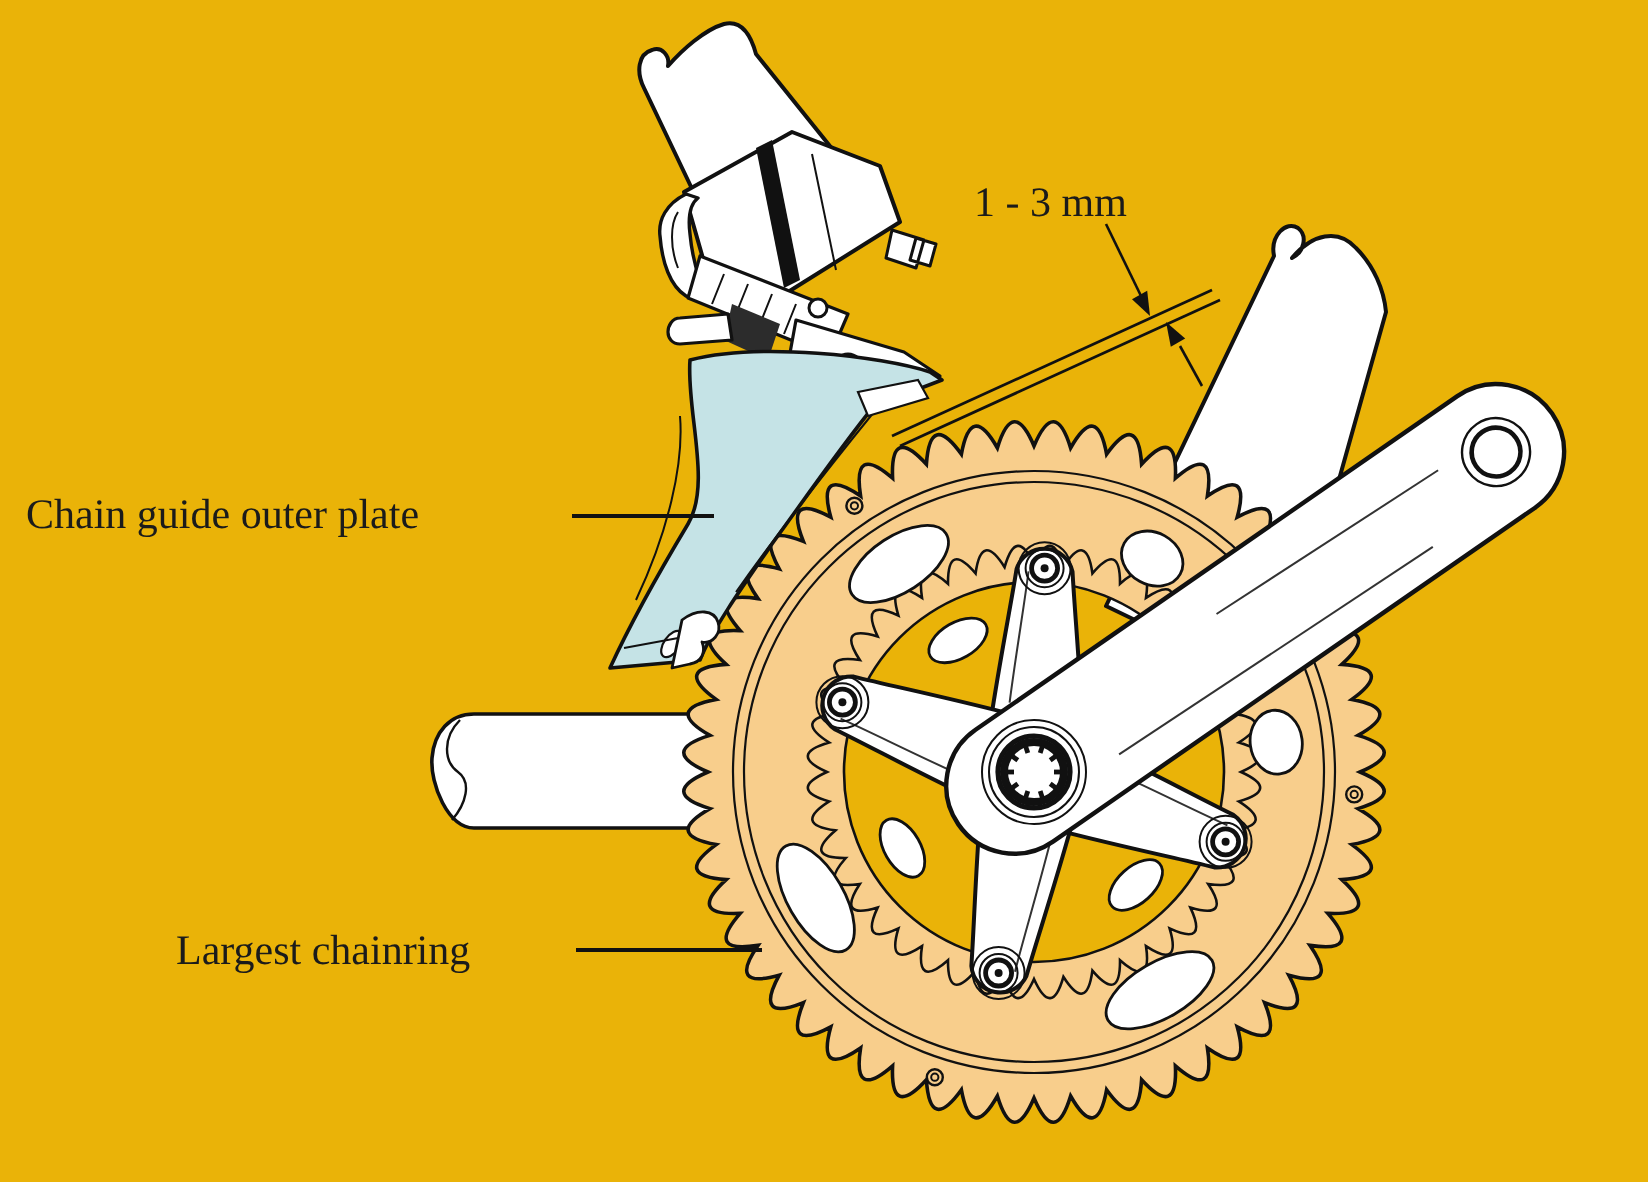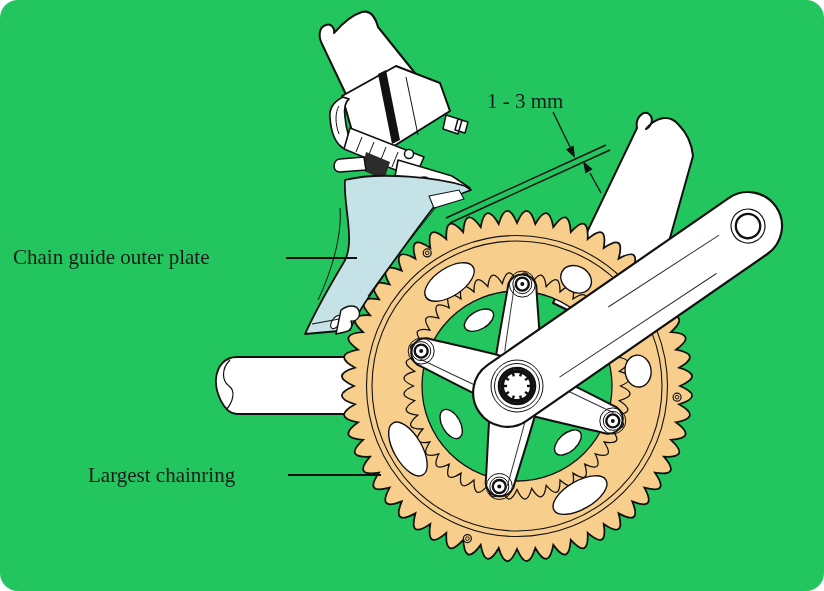--- a/index.html
+++ b/index.html
@@ -1,17 +1,17 @@
 <!DOCTYPE html>
 <html><head>
 <meta charset="utf-8">
 <style>
   html,body{margin:0;padding:0;background:#ffffff;}
-  .stage{position:relative;width:824px;height:591px;background:#22c55e;overflow:hidden;
-         font-family:"Liberation Serif", serif;border-radius:18px;}
+  .stage{position:relative;width:824px;height:591px;background:#eab308;overflow:hidden;
+         font-family:"Liberation Serif", serif;}
   svg{position:absolute;left:0;top:0;}
   text{font-family:"Liberation Serif", serif;fill:#1b1b1b;}
   .lbl{font-size:21px;}
 </style>
 </head>
 <body>
 
 <div class="stage">
 <svg width="824" height="591" viewBox="0 0 824 591">
 

